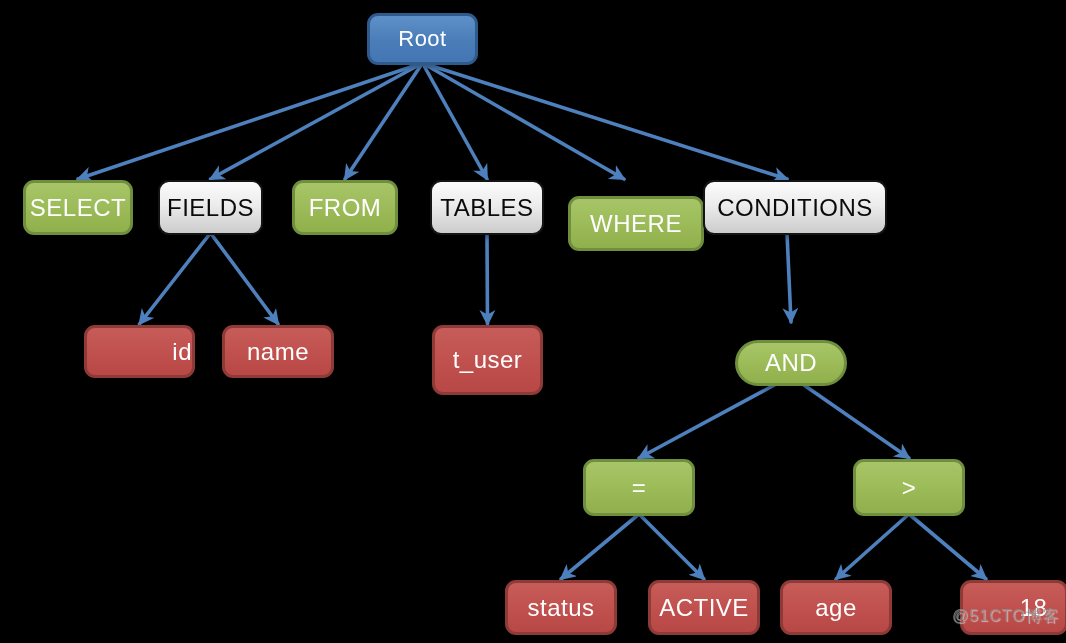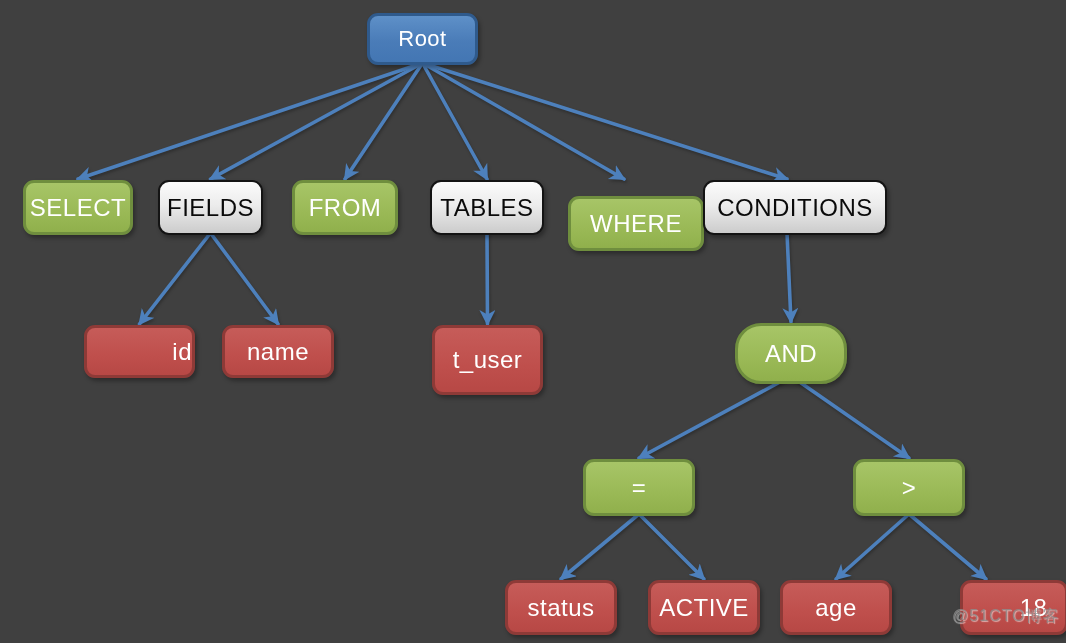--- a/index.html
+++ b/index.html
@@ -1,20 +1,20 @@
 <!DOCTYPE html>
 <html><head>
 <meta charset="utf-8">
 <style>
   html, body { margin: 0; padding: 0; background: #ffffff; }
   .stage {
     position: relative;
     width: 1066px;
     height: 643px;
-    background: #404040;
+    background: #000000;
     overflow: hidden;
     font-family: "Liberation Sans", "DejaVu Sans", sans-serif;
   }
   #edge-layer {
     position: absolute;
     left: 0; top: 0;
     width: 1066px; height: 643px;
     pointer-events: none;
     filter: drop-shadow(1.5px 2px 1.5px rgba(0,0,0,0.28));
   }
@@ -114,21 +114,21 @@
       </div>
       <div class="node node-red" style="left: 84px; top: 325px; width: 111px; height: 53px; justify-content: flex-end;">
         <span class="node-label">id</span>
       </div>
       <div class="node node-red" style="left: 222px; top: 325px; width: 112px; height: 53px; justify-content: center;">
         <span class="node-label">name</span>
       </div>
       <div class="node node-red" style="left: 432px; top: 325px; width: 111px; height: 70px;">
         <span class="node-label">t_user</span>
       </div>
-      <div class="node node-green" style="left: 735px; top: 323px; width: 112px; height: 61px; border-radius: 26px;">
+      <div class="node node-green" style="left: 735px; top: 340px; width: 112px; height: 46px; border-radius: 26px;">
         <span class="node-label">AND</span>
       </div>
       <div class="node node-green" style="left: 583px; top: 459px; width: 112px; height: 57px;">
         <span class="node-label">=</span>
       </div>
       <div class="node node-green" style="left: 853px; top: 459px; width: 112px; height: 57px;">
         <span class="node-label">&gt;</span>
       </div>
       <div class="node node-red" style="left: 505px; top: 580px; width: 112px; height: 55px;">
         <span class="node-label">status</span>

